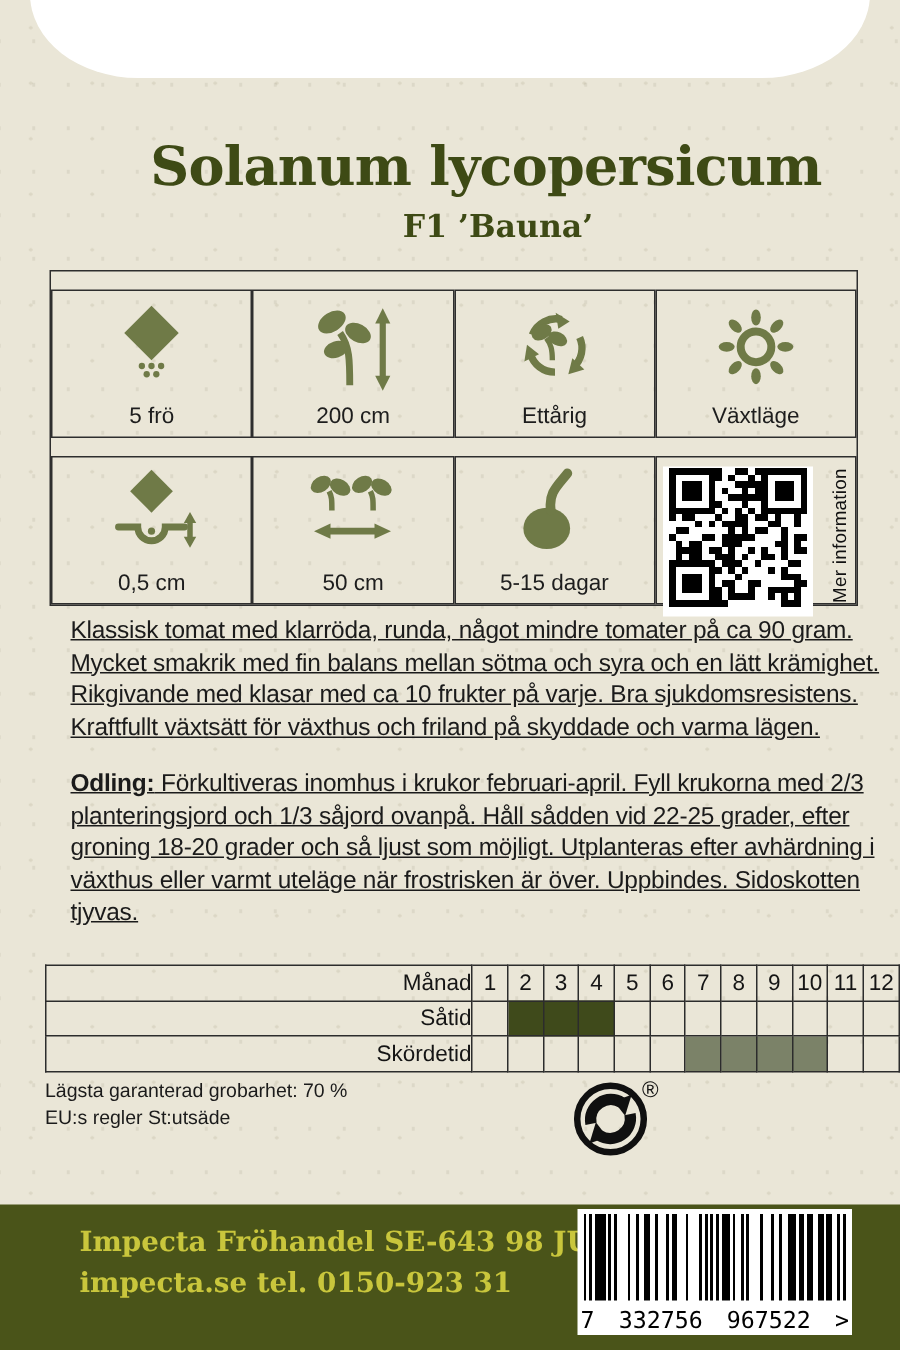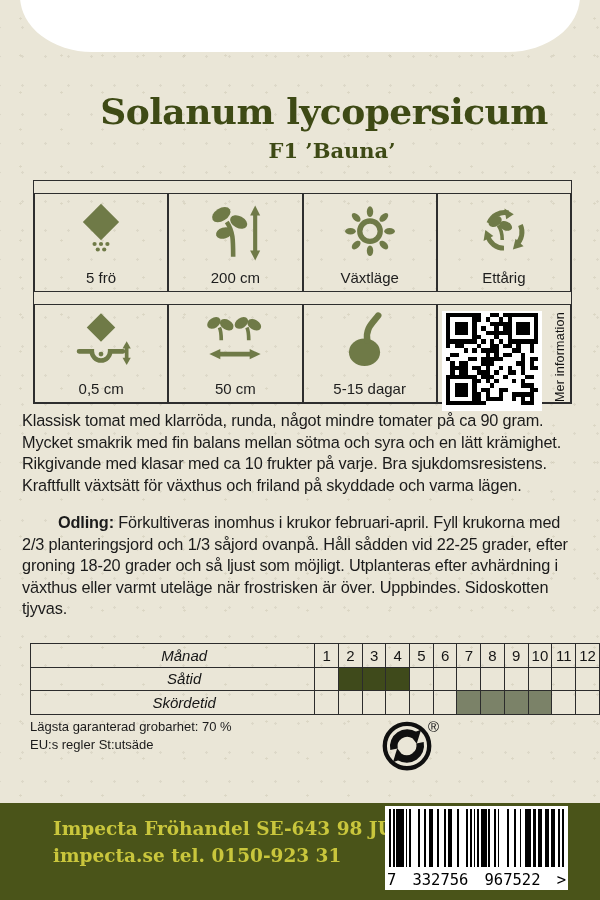--- a/index.html
+++ b/index.html
@@ -40,35 +40,35 @@
   .cell .lbl{font-size:15px;color:#1d1d1d;padding-bottom:6px;line-height:1;}
   .icon *{fill:var(--olive);}
   .icon .st{fill:none;stroke:var(--olive);}
   .qrbox{position:absolute;left:4px;top:6px;width:100px;height:100px;background:#fff;display:flex;align-items:center;justify-content:center;}
   .qrtext{
     position:absolute;right:3px;top:0;bottom:0;display:flex;align-items:center;
     writing-mode:vertical-rl;transform:rotate(180deg);
     font-size:12.5px;color:#111;letter-spacing:.2px;
   }
   .para{
-    position:absolute;left:22px;width:548px;
-    font-size:16.3px;line-height:21.6px;color:#1b1b1b;letter-spacing:-.15px;
+    position:absolute;left:47px;width:548px;
+    font-size:16.3px;line-height:21.6px;color:#1b1b1b;letter-spacing:-.15px;text-decoration:underline;
   }
   #description{top:410px;}
   #cultivation{top:512px;}
-  .bold{font-weight:bold;margin-left:36px;}
+  .bold{font-weight:bold;}
   table.cal{
     position:absolute;left:30px;top:643px;border-collapse:collapse;table-layout:fixed;
   }
   table.cal td{
     border:1.4px solid #2c2c2c;height:22.5px;padding:0;
     font-size:15px;color:#151515;text-align:center;vertical-align:middle;
     width:22.9px;
   }
-  table.cal td.rowlabel{width:263px;text-align:center;padding-left:23px;font-style:italic;}
+  table.cal td.rowlabel{width:263px;text-align:right;padding-left:23px;}
   td.fill-sow{background:var(--sow);}
   td.fill-harvest{background:var(--harvest);}
   .notes{
     position:absolute;left:30px;top:718px;font-size:13px;line-height:18px;color:#1b1b1b;
   }
   .greendot{position:absolute;left:381px;top:720px;width:62px;height:58px;}
   .regmark{position:absolute;left:47px;top:-2px;font-size:15px;color:#111;font-family:"Liberation Sans",sans-serif;}
   .footer{
     position:absolute;left:0;right:0;top:803px;height:97px;background:var(--footer-bg);
   }
@@ -115,70 +115,70 @@
         <path class="st" d="M34,62 C34,44 34,34 27,24" stroke-width="5"></path>
         <ellipse cx="21" cy="16" rx="11" ry="7" transform="rotate(-32 21 16)"></ellipse>
         <ellipse cx="40" cy="24" rx="10" ry="6.5" transform="rotate(28 40 24)"></ellipse>
         <ellipse cx="24" cy="36" rx="9" ry="6" transform="rotate(-18 24 36)"></ellipse>
         <line class="st" x1="58" y1="16" x2="58" y2="56" stroke-width="4.5"></line>
         <polygon points="58,6 52.5,17 63.5,17"></polygon>
         <polygon points="58,66 52.5,55 63.5,55"></polygon>
       </svg>
     </span>
     <span class="lbl">200 cm</span>
-  </div>
-
-  <div class="cell">
-    <span class="art">
-      <svg class="icon" width="64" height="64" viewBox="0 0 72 72">
-        <circle class="st" cx="36" cy="34" r="11.5" stroke-width="6"></circle>
-        <g>
-            <ellipse cx="36" cy="12" rx="3.6" ry="6"></ellipse>
-          </g>
-        <g transform="rotate(45 36 34)">
-            <ellipse cx="36" cy="12" rx="3.6" ry="6"></ellipse>
-          </g>
-        <g transform="rotate(90 36 34)">
-            <ellipse cx="36" cy="12" rx="3.6" ry="6"></ellipse>
-          </g>
-        <g transform="rotate(135 36 34)">
-            <ellipse cx="36" cy="12" rx="3.6" ry="6"></ellipse>
-          </g>
-        <g transform="rotate(180 36 34)">
-            <ellipse cx="36" cy="12" rx="3.6" ry="6"></ellipse>
-          </g>
-        <g transform="rotate(225 36 34)">
-            <ellipse cx="36" cy="12" rx="3.6" ry="6"></ellipse>
-          </g>
-        <g transform="rotate(270 36 34)">
-            <ellipse cx="36" cy="12" rx="3.6" ry="6"></ellipse>
-          </g>
-        <g transform="rotate(315 36 34)">
-            <ellipse cx="36" cy="12" rx="3.6" ry="6"></ellipse>
-          </g>
-      </svg>
-    </span>
-    <span class="lbl">Växtläge</span>
   </div>
 
   <div class="cell">
     <span class="art">
       <svg class="icon" width="64" height="64" viewBox="0 0 72 72">
         <path class="st" d="M19,25 A19,19 0 0 1 41,13.5" stroke-width="5.5"></path>
         <polygon points="47,15 36.5,8.5 38.5,20.5"></polygon>
         <path class="st" d="M54.5,27 A19,19 0 0 1 50,49" stroke-width="5.5"></path>
         <polygon points="46,54.5 58,51 49,42.5"></polygon>
         <path class="st" d="M36,53 A19,19 0 0 1 17.5,39" stroke-width="5.5"></path>
         <polygon points="15,32.5 13,45 24,39.5"></polygon>
         <path class="st" d="M34,44 C34,36 33,32 29.5,27.5" stroke-width="4"></path>
         <ellipse cx="26" cy="23" rx="8" ry="5.5" transform="rotate(-30 26 23)"></ellipse>
         <ellipse cx="38" cy="28" rx="7.5" ry="5" transform="rotate(26 38 28)"></ellipse>
       </svg>
     </span>
     <span class="lbl">Ettårig</span>
+  </div>
+
+  <div class="cell">
+    <span class="art">
+      <svg class="icon" width="64" height="64" viewBox="0 0 72 72">
+        <circle class="st" cx="36" cy="34" r="11.5" stroke-width="6"></circle>
+        <g>
+            <ellipse cx="36" cy="12" rx="3.6" ry="6"></ellipse>
+          </g>
+        <g transform="rotate(45 36 34)">
+            <ellipse cx="36" cy="12" rx="3.6" ry="6"></ellipse>
+          </g>
+        <g transform="rotate(90 36 34)">
+            <ellipse cx="36" cy="12" rx="3.6" ry="6"></ellipse>
+          </g>
+        <g transform="rotate(135 36 34)">
+            <ellipse cx="36" cy="12" rx="3.6" ry="6"></ellipse>
+          </g>
+        <g transform="rotate(180 36 34)">
+            <ellipse cx="36" cy="12" rx="3.6" ry="6"></ellipse>
+          </g>
+        <g transform="rotate(225 36 34)">
+            <ellipse cx="36" cy="12" rx="3.6" ry="6"></ellipse>
+          </g>
+        <g transform="rotate(270 36 34)">
+            <ellipse cx="36" cy="12" rx="3.6" ry="6"></ellipse>
+          </g>
+        <g transform="rotate(315 36 34)">
+            <ellipse cx="36" cy="12" rx="3.6" ry="6"></ellipse>
+          </g>
+      </svg>
+    </span>
+    <span class="lbl">Växtläge</span>
   </div>
 
   <div class="cell">
     <span class="art">
       <svg class="icon" width="66" height="66" viewBox="0 0 72 72">
         <rect x="25" y="7" width="22" height="22" transform="rotate(45 36 18)"></rect>
         <path class="st" d="M12,44 L26,44 A10,10 0 0 0 46,44 L60,44" stroke-width="5" stroke-linecap="round"></path>
         <circle cx="36" cy="47" r="2.6"></circle>
         <line class="st" x1="64" y1="38" x2="64" y2="54" stroke-width="4" stroke-linecap="round"></line>
         <polygon points="64,33 59.5,41 68.5,41"></polygon>

